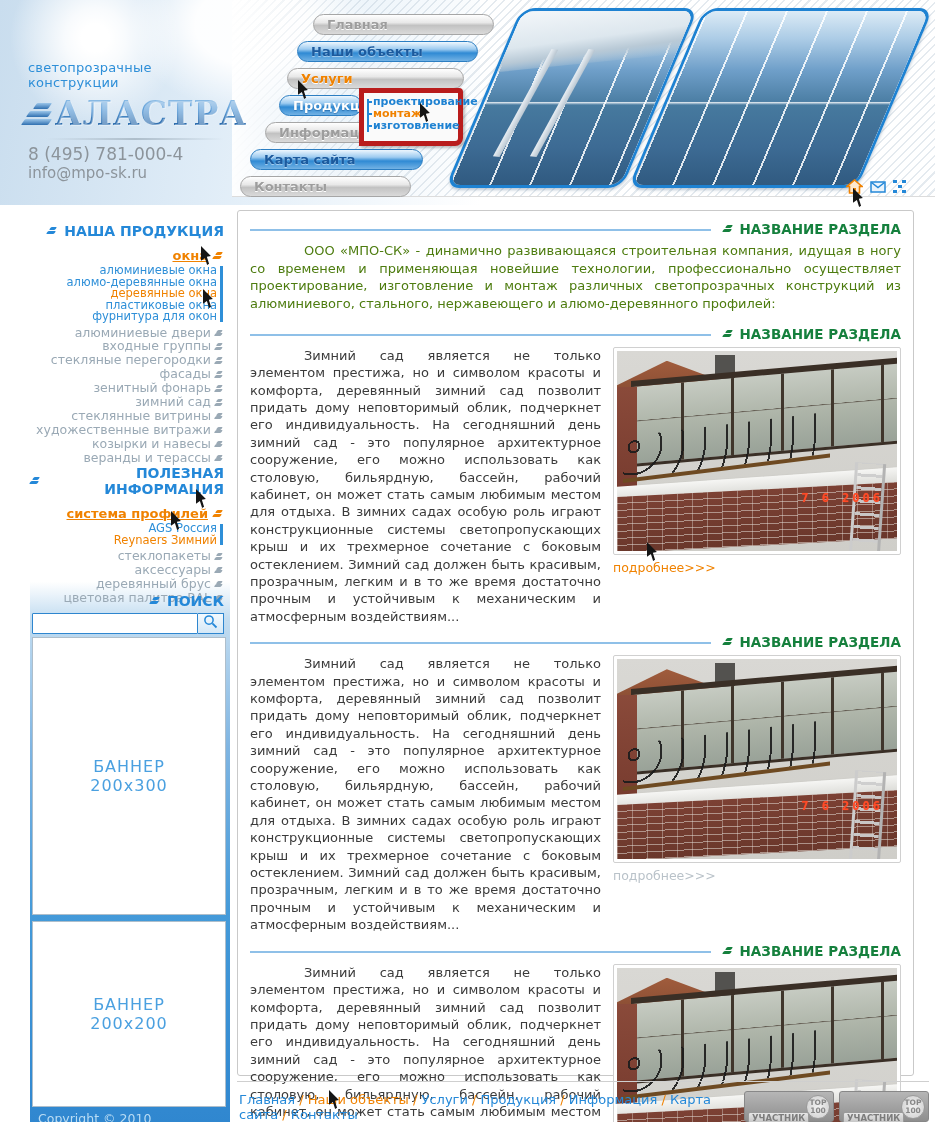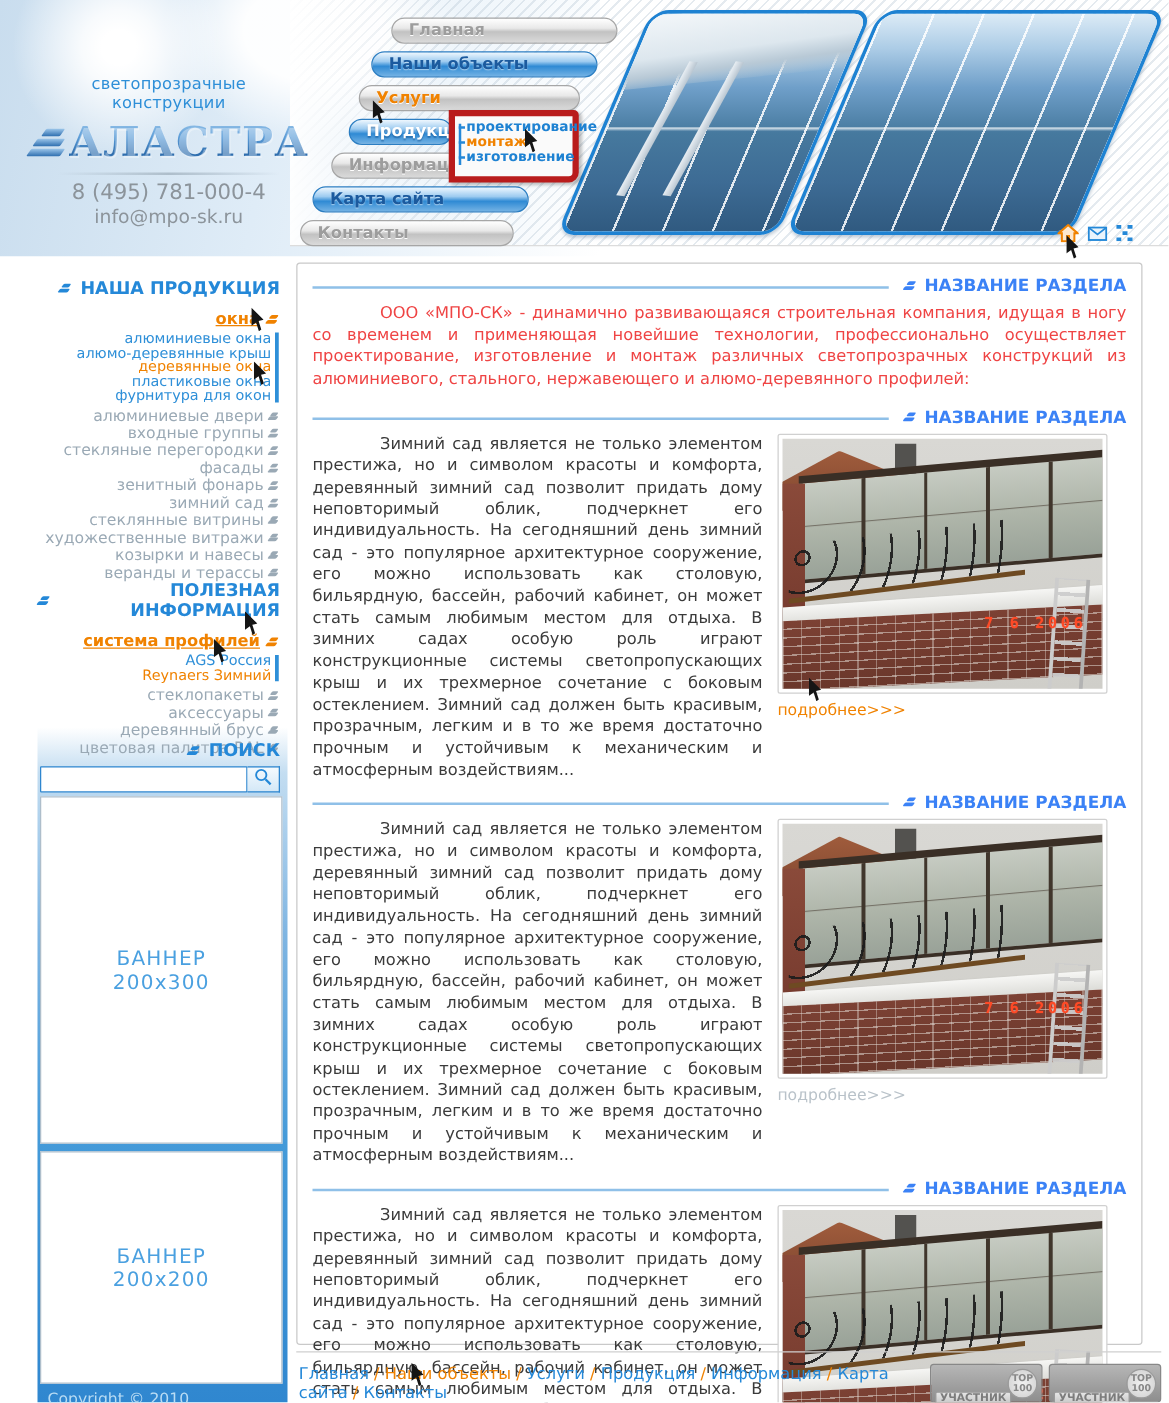--- a/index.html
+++ b/index.html
@@ -12,21 +12,21 @@
     background:
       radial-gradient(circle at 95px 38px, #ffffff 0 14px, rgba(255,255,255,.85) 30px, rgba(255,255,255,0) 85px),
       radial-gradient(ellipse at 250px 25px, rgba(255,255,255,.95) 0 55px, rgba(255,255,255,0) 120px),
       linear-gradient(100deg, #c9ddee 0%, #dfecf7 45%, #f3f8fc 80%, #ffffff 100%); }
   .hdr-stripes { position:absolute; left:232px; right:0; top:0; height:197px; border-bottom:1px solid #dcdcdc;
     background:
       linear-gradient(90deg, rgba(255,255,255,.95) 0, rgba(255,255,255,0) 120px),
       repeating-linear-gradient(135deg, rgba(186,201,214,.38) 0 1.5px, rgba(255,255,255,0) 1.5px 6px); }
 
   
-  .brand { position:absolute; left:28px; top:60px; width:214px; text-align:center; }
+  .brand { position:absolute; left:28px; top:60px; width:214px; }
   .brand-tagline { color:#2e8fd8; font-size:13px; letter-spacing:.2px; }
   .brand-row { display:flex; align-items:center; justify-content:center; gap:5px; margin-top:4px; }
   .logo-mark { display:inline-block; }
   .logo-mark i { display:block; height:6px; background:linear-gradient(180deg,#9cc6ea,#2f6fb0); transform:skewX(-35deg); border-radius:1px; margin:2px 0; }
   .logo-mark i:nth-child(1){ width:15px; margin-left:12px; }
   .logo-mark i:nth-child(2){ width:22px; margin-left:5px; }
   .logo-mark i:nth-child(3){ width:27px; }
   .brand-name { font-family:"DejaVu Serif", serif; font-weight:bold; font-size:33px; letter-spacing:1px;
     background:linear-gradient(180deg,#a7cdec 0%, #5c9dd8 40%, #2d6cac 75%, #5c9dd8 100%);
     -webkit-background-clip:text; background-clip:text; color:transparent;
@@ -116,27 +116,27 @@
   .banner { position:absolute; left:2px; width:194px; background:#fff; border:1px solid #aebecb;
             display:flex; flex-direction:column; align-items:center; justify-content:center;
             color:#4aa0e0; font-size:16px; letter-spacing:1px; cursor:pointer; }
   #banner1 { top:422px; height:278px; }
   #banner2 { top:706px; height:186px; }
   .sb-copy { position:absolute; left:8px; top:896px; color:#b9dcf4; font-size:12.5px; text-align:left; }
 
   
   .main { position:absolute; left:237px; top:210px; width:677px; height:866px; background:#fff;
           border:1px solid #c9c9c9; border-radius:3px; padding:10px 12px 0; }
-  .sec-h { display:flex; align-items:center; gap:6px; color:#3b82f6; font-weight:bold; font-size:13.5px; margin-bottom:5px; }
+  .sec-h { display:flex; align-items:center; gap:6px; color:#15803d; font-weight:bold; font-size:13.5px; margin-bottom:5px; }
   .sec-h .line { flex:1; height:2px; background:#8fc0e8; margin:2px 6px 0 0; }
-  .intro { font-size:13px; line-height:1.36; color:#ef4444; text-align:justify; text-indent:54px; margin-bottom:13px; }
+  .intro { font-size:13px; line-height:1.36; color:#4d7c0f; text-align:justify; text-indent:54px; margin-bottom:13px; }
   .sec-row { display:flex; gap:12px; margin-bottom:9px; }
   .sec-text { width:374px; font-size:13px; line-height:1.34; color:#3b3b3b; text-align:justify; text-indent:54px; }
   .sec-photo-col { width:290px; }
-  .photo { width:264px; height:208px; background:#fff; border:1px solid #d0d0d0; border-radius:2px; padding:3px; cursor:pointer; }
+  .photo { width:288px; height:208px; background:#fff; border:1px solid #d0d0d0; border-radius:2px; padding:3px; cursor:pointer; }
   .ph { position:relative; width:100%; height:100%; overflow:hidden; background:linear-gradient(180deg,#d9d8d4,#cfcec9); }
   .ph-roof { position:absolute; left:-3%; top:5%; width:40%; height:24%; background:linear-gradient(180deg,#a05c3c,#7e4630);
              clip-path:polygon(0 60%, 52% 0, 100% 42%, 100% 100%, 0 100%); }
   .ph-chimney { position:absolute; left:35%; top:2%; width:7%; height:17%; background:#53524f; }
   .ph-glass { position:absolute; left:5%; top:15%; width:95%; height:43%; transform:skewY(-5deg); transform-origin:left top;
     border-top:6px solid #3a2f26; border-bottom:3px solid #3a2f26;
     background:
       repeating-linear-gradient(90deg, #40362c 0 3px, rgba(0,0,0,0) 3px 50px),
       linear-gradient(180deg, rgba(255,255,255,0) 0 44%, rgba(80,70,60,.8) 44.5%, rgba(255,255,255,0) 46%),
       linear-gradient(180deg, #c6cbc2 0%, #aeb5a9 50%, #99a298 100%); }
@@ -256,21 +256,21 @@
       <div class="side-h">
         <span class="mk"></span>
         <span>НАША ПРОДУКЦИЯ</span>
       </div>
       <div class="s-active">
         <u>окна</u>
         <span class="mk"></span>
       </div>
       <div class="grp">
           <div class="s-link">алюминиевые окна</div>
-          <div class="s-link">алюмо-деревянные крыш</div>
+          <div class="s-link">алюмо-деревянные окна</div>
           <div class="s-link hot">деревянные окна</div>
           <div class="s-link">пластиковые окна</div>
           <div class="s-link">фурнитура для окон</div>
         </div>
       <div class="glist">
           <div class="s-gray">алюминиевые двери<span class="mk"></span></div>
           <div class="s-gray">входные группы<span class="mk"></span></div>
           <div class="s-gray">стекляные перегородки<span class="mk"></span></div>
           <div class="s-gray">фасады<span class="mk"></span></div>
           <div class="s-gray">зенитный фонарь<span class="mk"></span></div>

